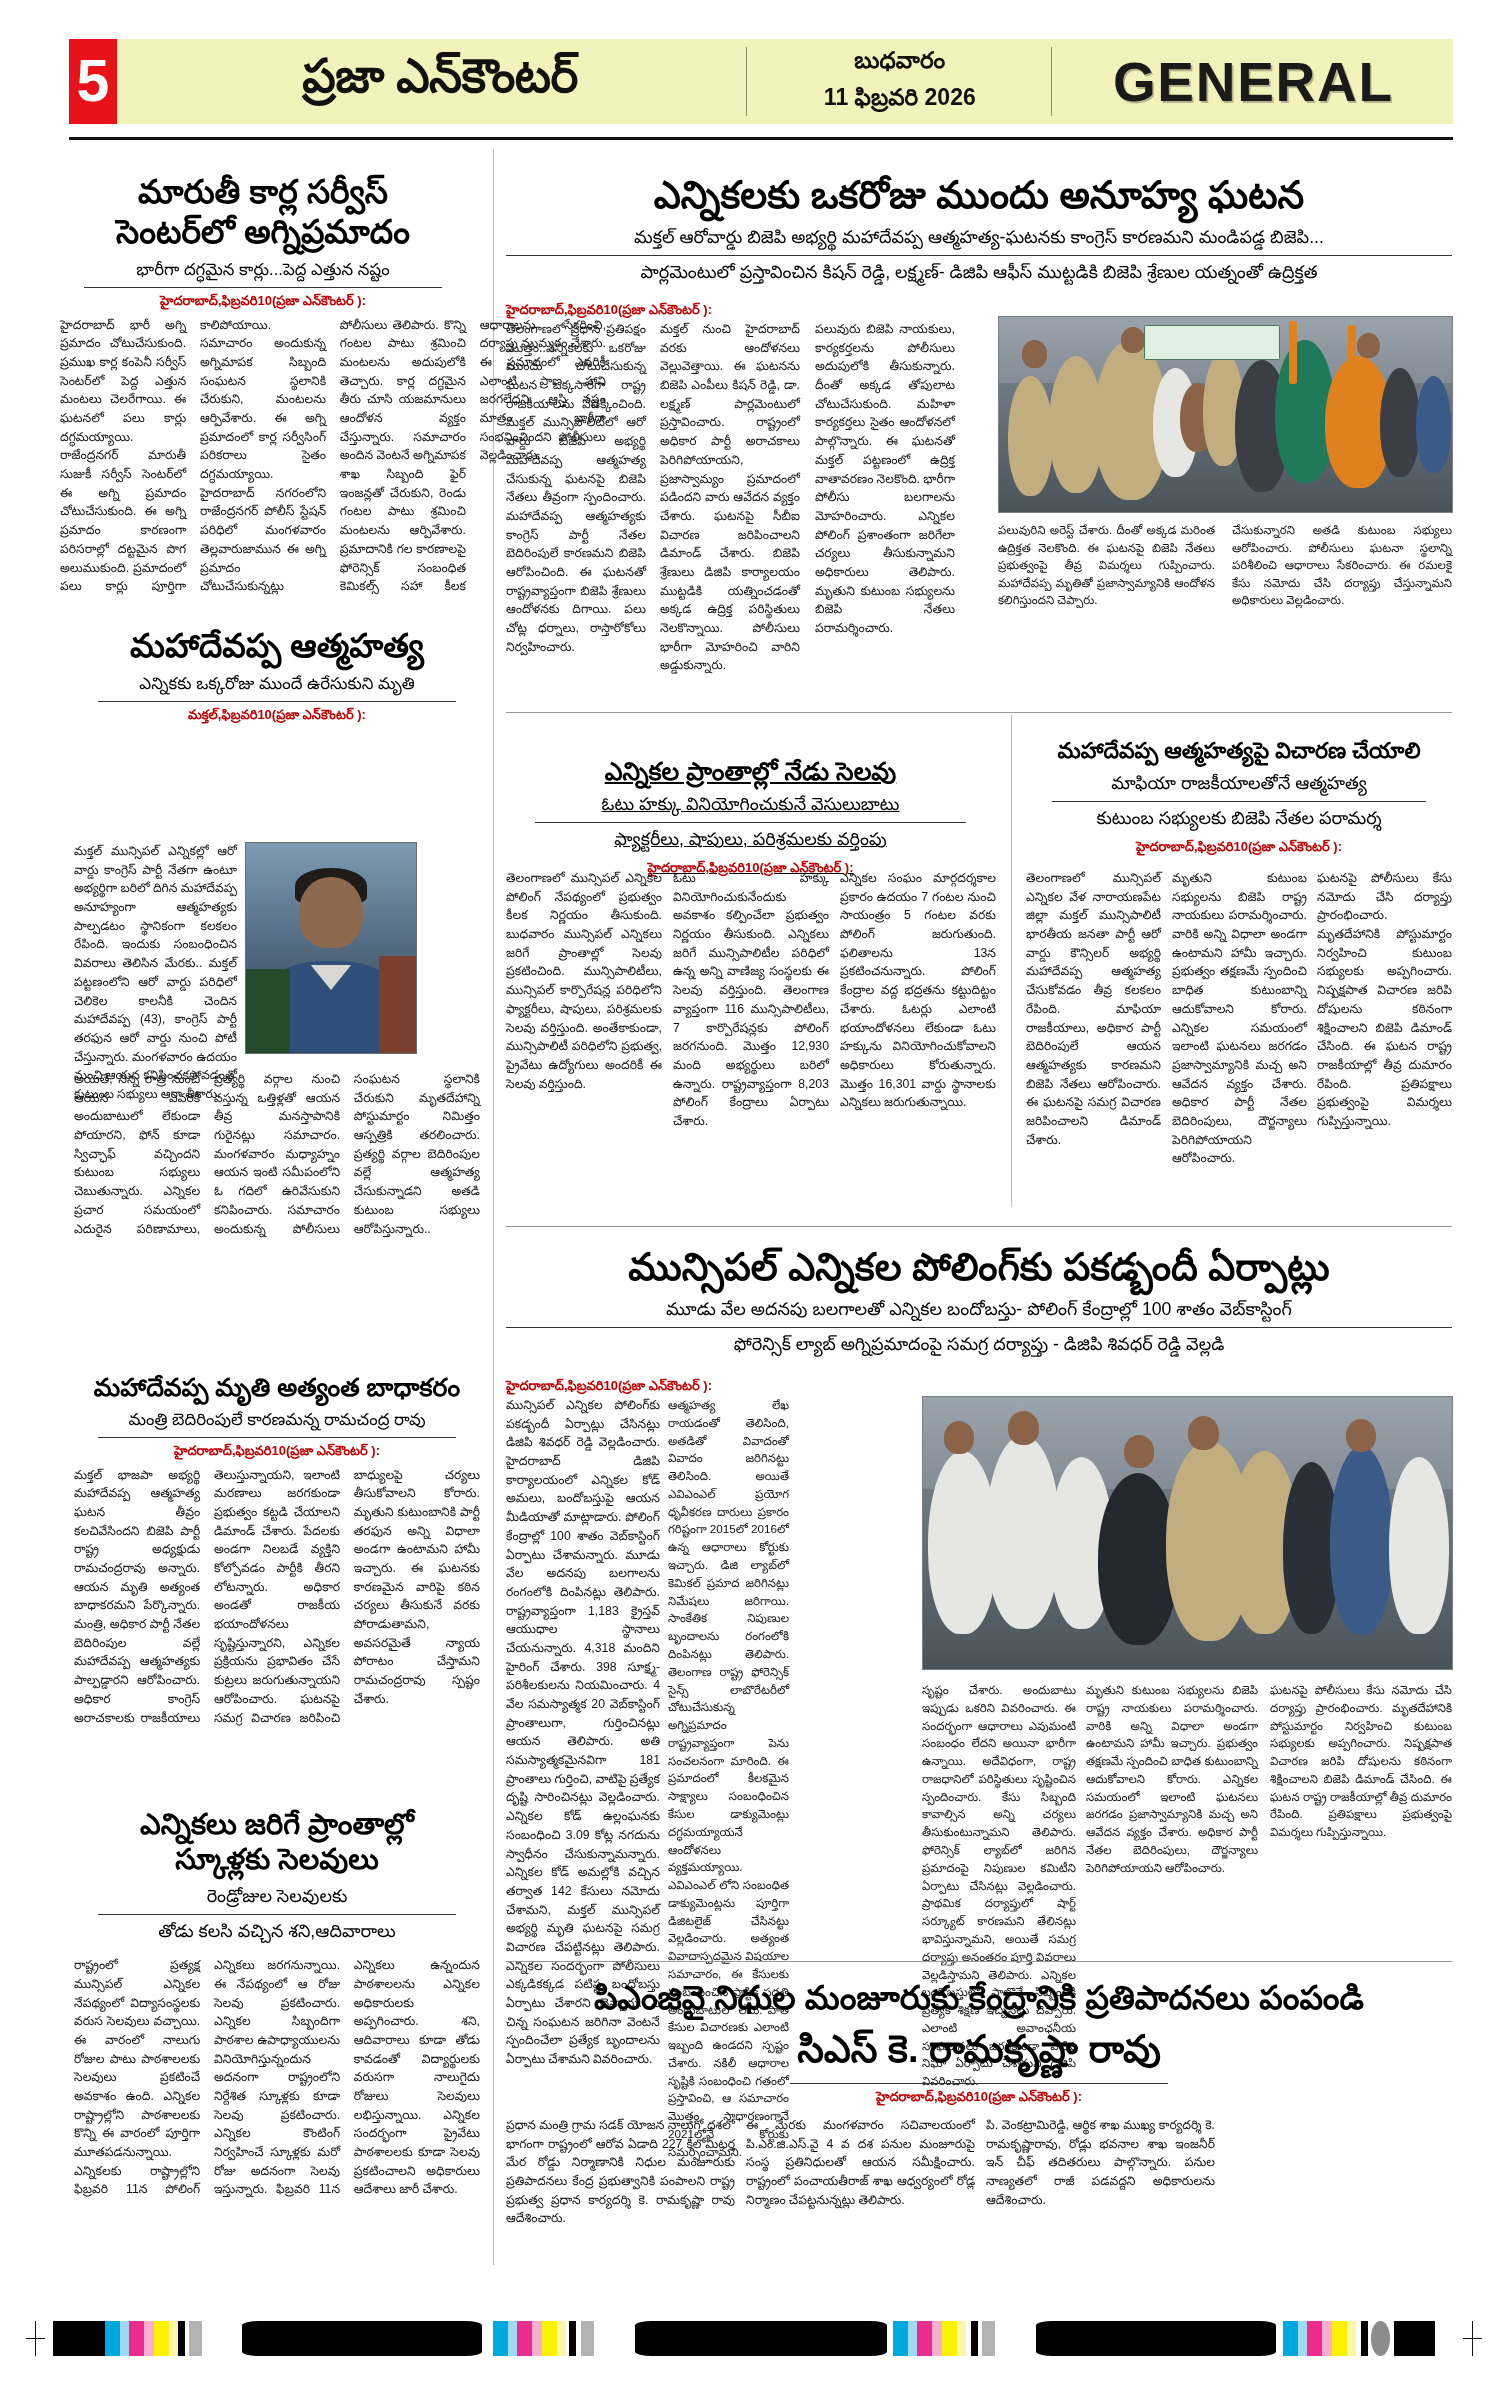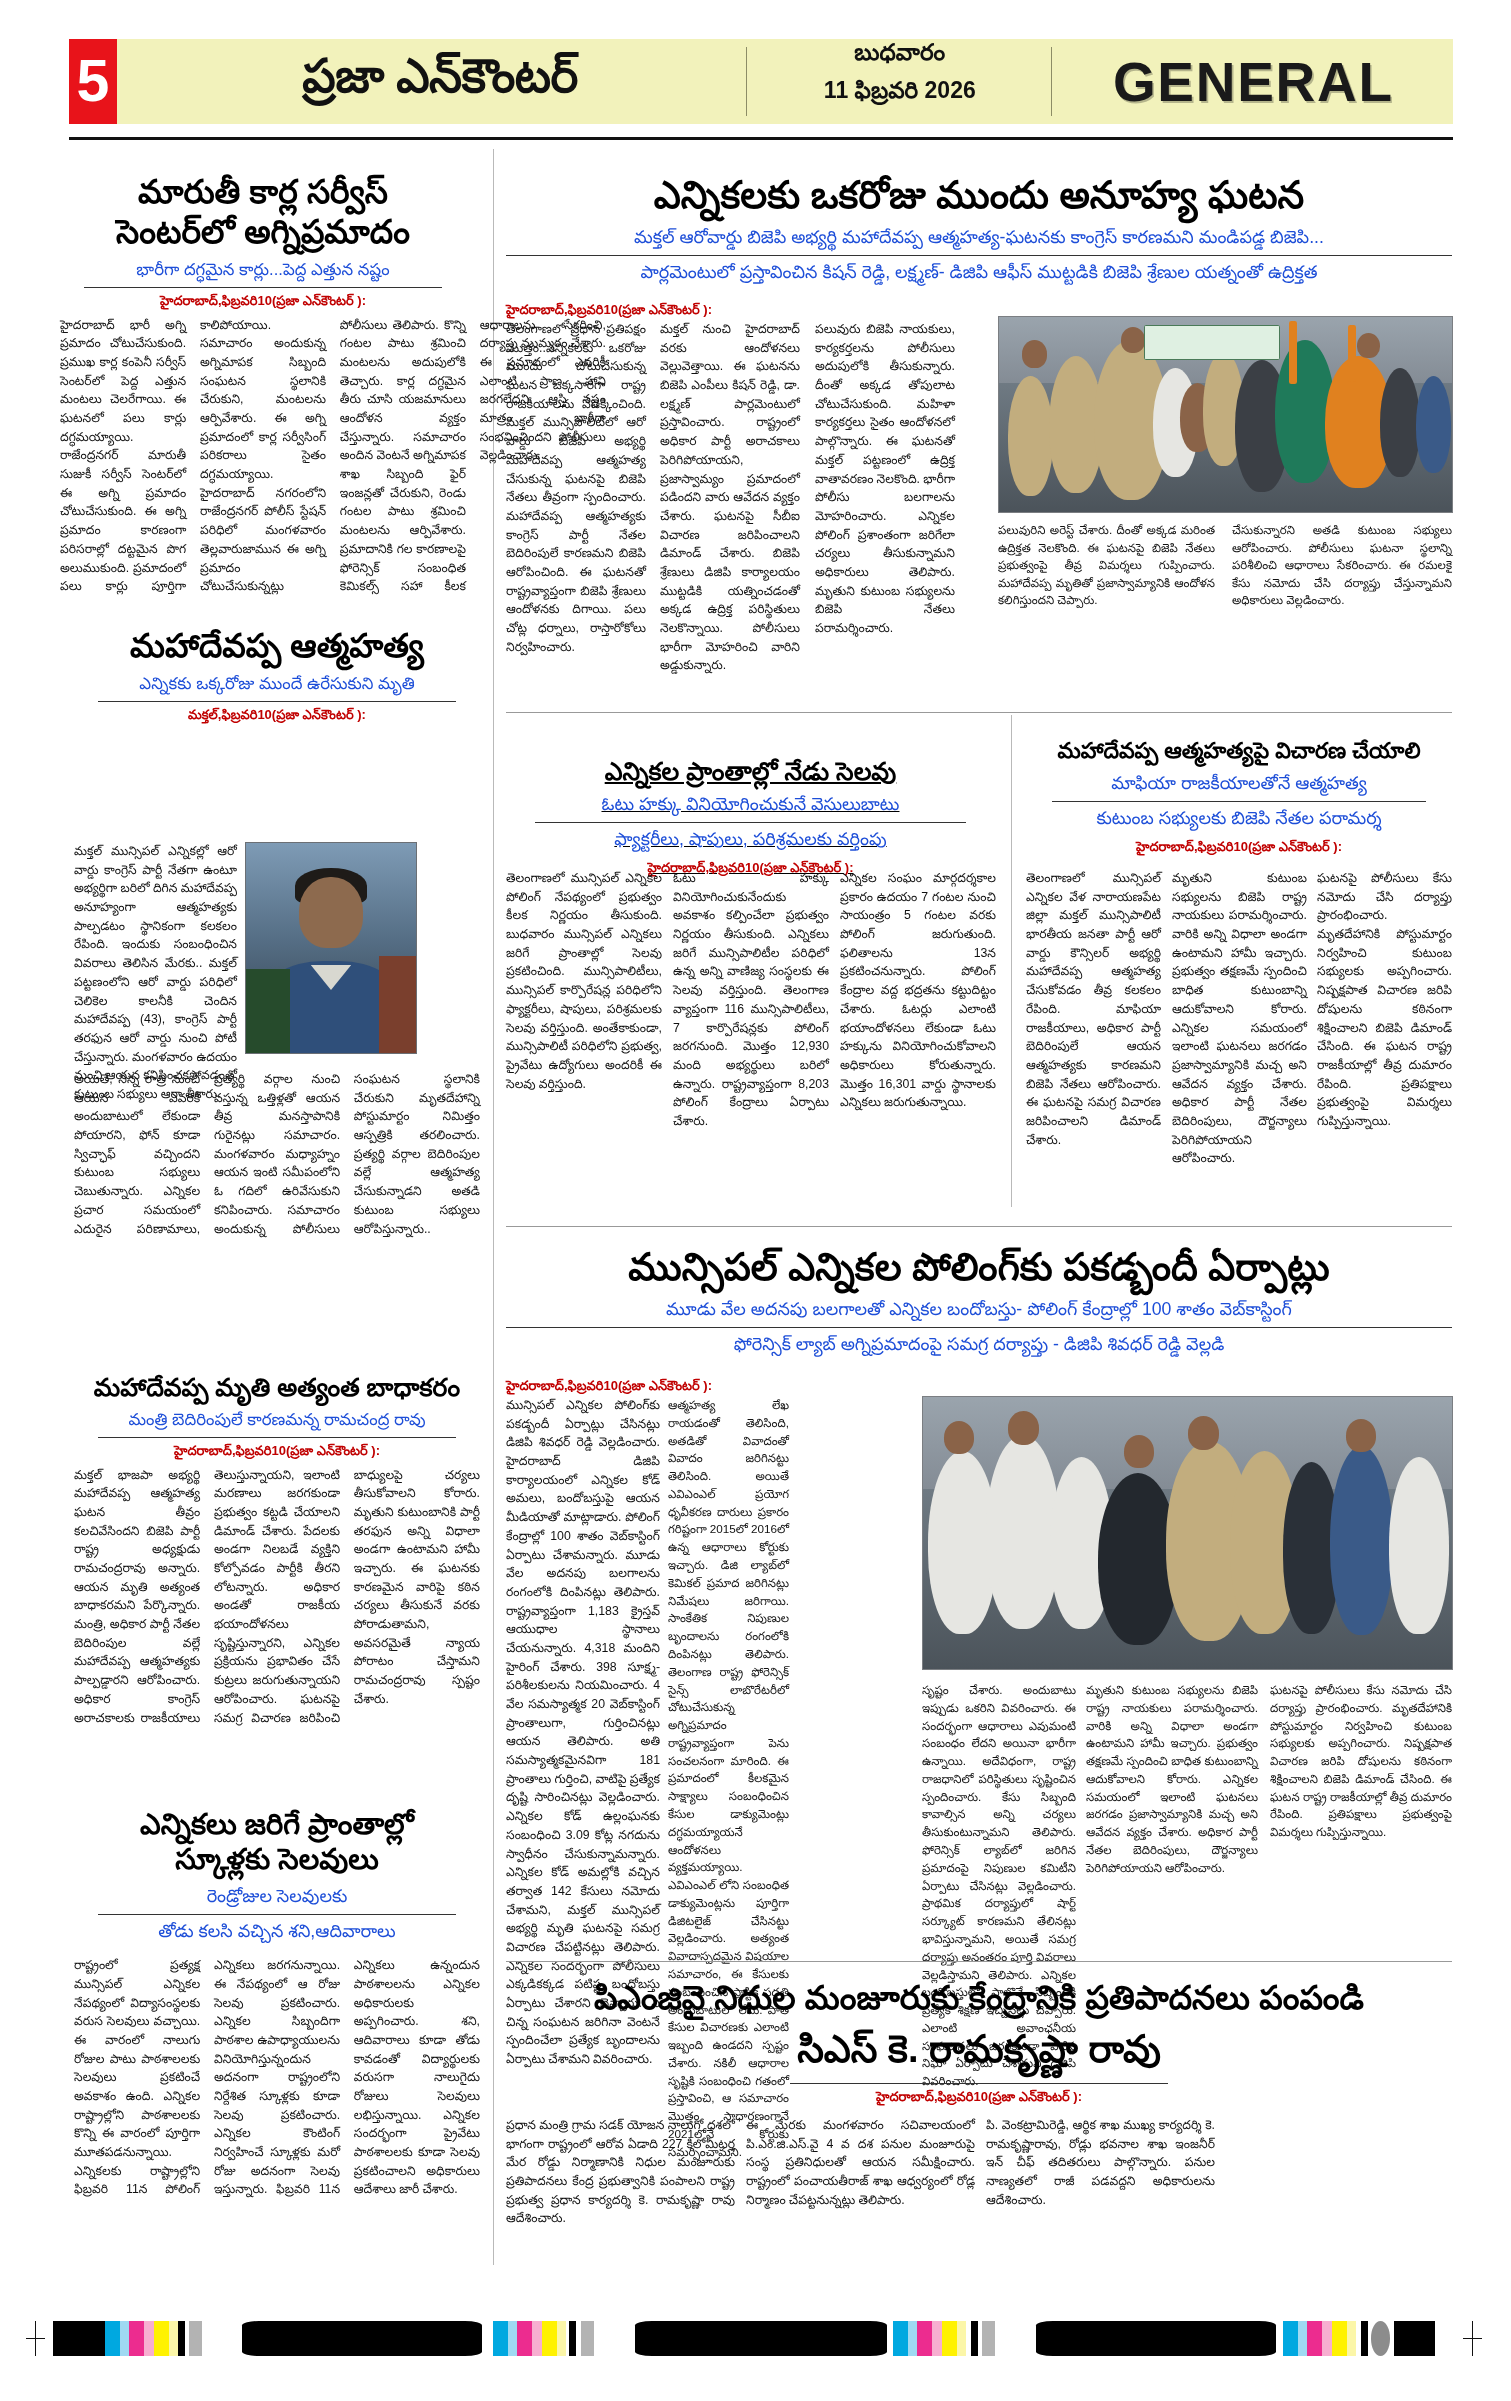--- a/index.html
+++ b/index.html
@@ -53,21 +53,21 @@
     width: 2.3px;
     background: #f2f2bb;
     border-left: 1.7px solid #8d8d66;
     margin: 8px 0;
   }
   .mast-date {
     flex: 0 0 303px;
     display: flex;
     flex-direction: column;
     align-items: center;
-    justify-content: flex-start;
+    justify-content: center;
     gap: 5.7px;
   }
   .mast-date div { font-size: 23px; font-weight: bold; color: #111; }
   .mast-general {
     flex: 1;
     display: flex;
     align-items: center;
     justify-content: center;
     font-size: 55px;
     font-weight: bold;
@@ -89,21 +89,21 @@
     line-height: 1.22;
   }
   .hl-xl  { font-size: 38px; }
   .hl-lg  { font-size: 33px; }
   .hl-mdl { font-size: 29px; }
   .hl-md  { font-size: 25px; }
   .hl-sm  { font-size: 22px; }
   .sub {
     font-size: 16.6px;
     text-align: center;
-    color: #1d4ed8;
+    color: #000000;
     line-height: 1.35;
     font-weight: normal;
   }
   .sub-b { font-size: 17.7px; font-weight: normal; }
   .deck-rule {
     border-top: 1.1px solid #333;
     margin: 5.1px auto 5.1px auto;
     width: 88%;
     height: 0;
   }

